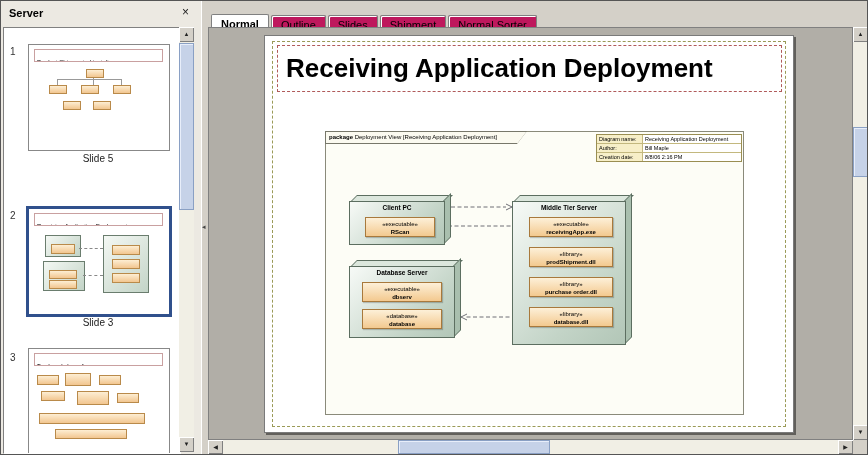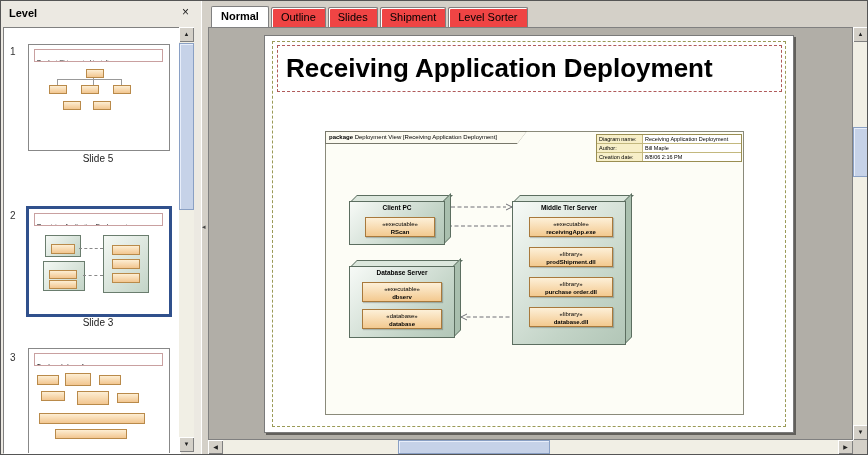--- a/index.html
+++ b/index.html
@@ -34,22 +34,22 @@
   .sb-btn { position:absolute; width:15px; height:15px; background:#d4d0c8;
             box-shadow:inset 1px 1px 0 #fff, inset -1px -1px 0 #808080;
             font-size:6px; line-height:15px; text-align:center; color:#222; }
   .sb-thumb { position:absolute; background:#c6d2e8; border:1px solid #8aa0c4;
               box-shadow:inset 1px 1px 0 #e8eefa; }
   
   #splitter { position:absolute; left:200px; top:0; width:7px; height:453px; background:#d4d0c8;
               border-left:1px solid #fff; }
   #splitter .arrow { position:absolute; left:0; top:222px; font-size:7px; color:#444; }
   
-  .tabbar { position:absolute; left:210px; top:4px; height:22px; display:flex; align-items:flex-end; gap:2px; }
-  .tab { background:#ef4444; border:1px solid #808080; border-bottom:none; padding:3px 9px 4px;
+  .tabbar { position:absolute; left:210px; top:12px; height:22px; display:flex; align-items:flex-end; gap:2px; }
+  .tab { background:#be185d; border:1px solid #808080; border-bottom:none; padding:3px 9px 4px;
          font-size:11px; border-radius:2px 2px 0 0; box-shadow:inset 1px 1px 0 #fff; white-space:nowrap; }
   .tab.active { background:#fff; font-weight:bold; padding-bottom:6px; margin-bottom:-1px; }
   #workspace { position:absolute; left:207px; top:26px; width:645px; height:413px;
                background:#b1aea7; border:1px solid #808080; box-sizing:border-box; }
   #slide { position:absolute; left:55px; top:7px; width:528px; height:396px; background:#fff;
            border:1px solid #7a7a7a; box-shadow:2px 2px 0 rgba(0,0,0,.45); }
   .outer-dashed { position:absolute; left:7px; top:5px; width:512px; height:384px;
                   border:1px dashed #9a9a57; }
   .title-box { position:absolute; left:12px; top:9px; width:503px; height:45px;
                border:1px dashed #b05a5a; background:#fff; }
@@ -86,21 +86,21 @@
   .comp-nm { font-size:6px; line-height:8px; font-weight:bold; }
   .arrows { position:absolute; left:0; top:0; pointer-events:none; }
 </style>
 </head>
 <body>
 
 <div id="app">
 
   <div id="panel">
     <div class="panel-header">
-      <span class="panel-title">Level</span>
+      <span class="panel-title">Server</span>
       <div class="panel-close">×</div>
     </div>
 
     <div class="thumb-list">
 
       <span class="thumb-num" style="left:6px;top:18px">1</span>
       <div class="thumb" style="left:24px;top:16px">
         <div class="mini-titlebox">
           <span class="mini-title">Product Shipment object diagram</span>
         </div>
@@ -164,21 +164,21 @@
 
   <div id="splitter">
     <div class="arrow">◂</div>
   </div>
 
   <div class="tabbar">
     <div class="tab active">Normal</div>
     <div class="tab">Outline</div>
     <div class="tab">Slides</div>
     <div class="tab">Shipment</div>
-    <div class="tab">Level Sorter</div>
+    <div class="tab">Normal Sorter</div>
   </div>
 
   <div id="workspace">
     <div id="slide">
       <div class="outer-dashed"></div>
 
       <div class="title-box">
         <div class="slide-title">Receiving Application Deployment</div>
       </div>
 

